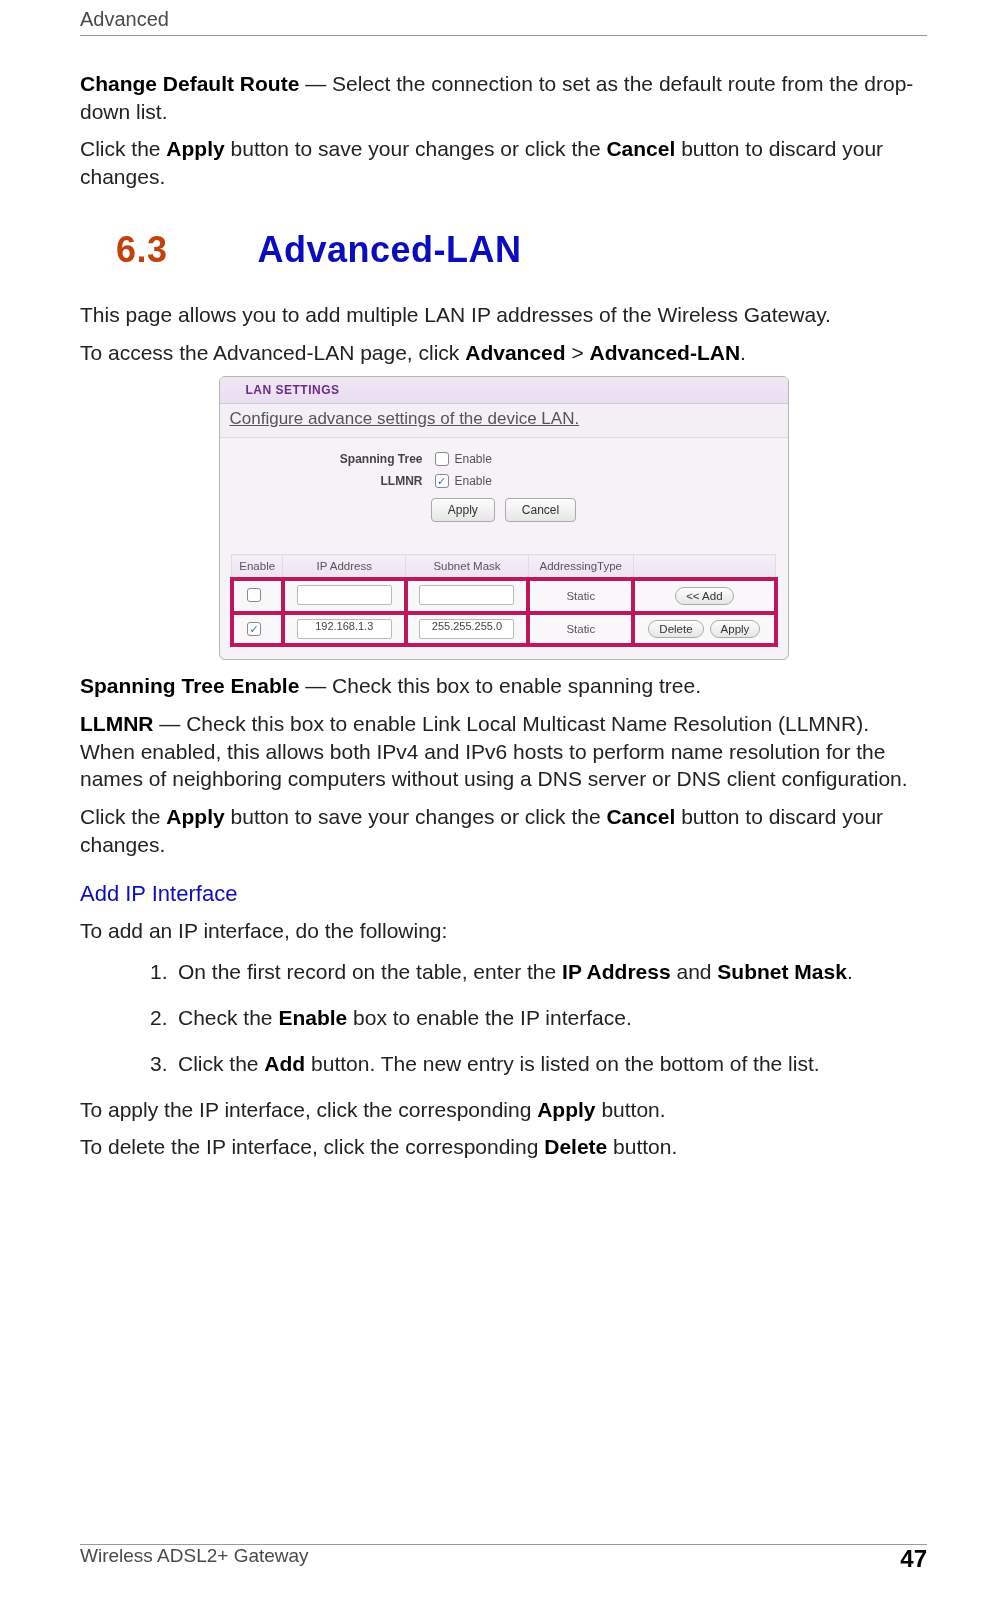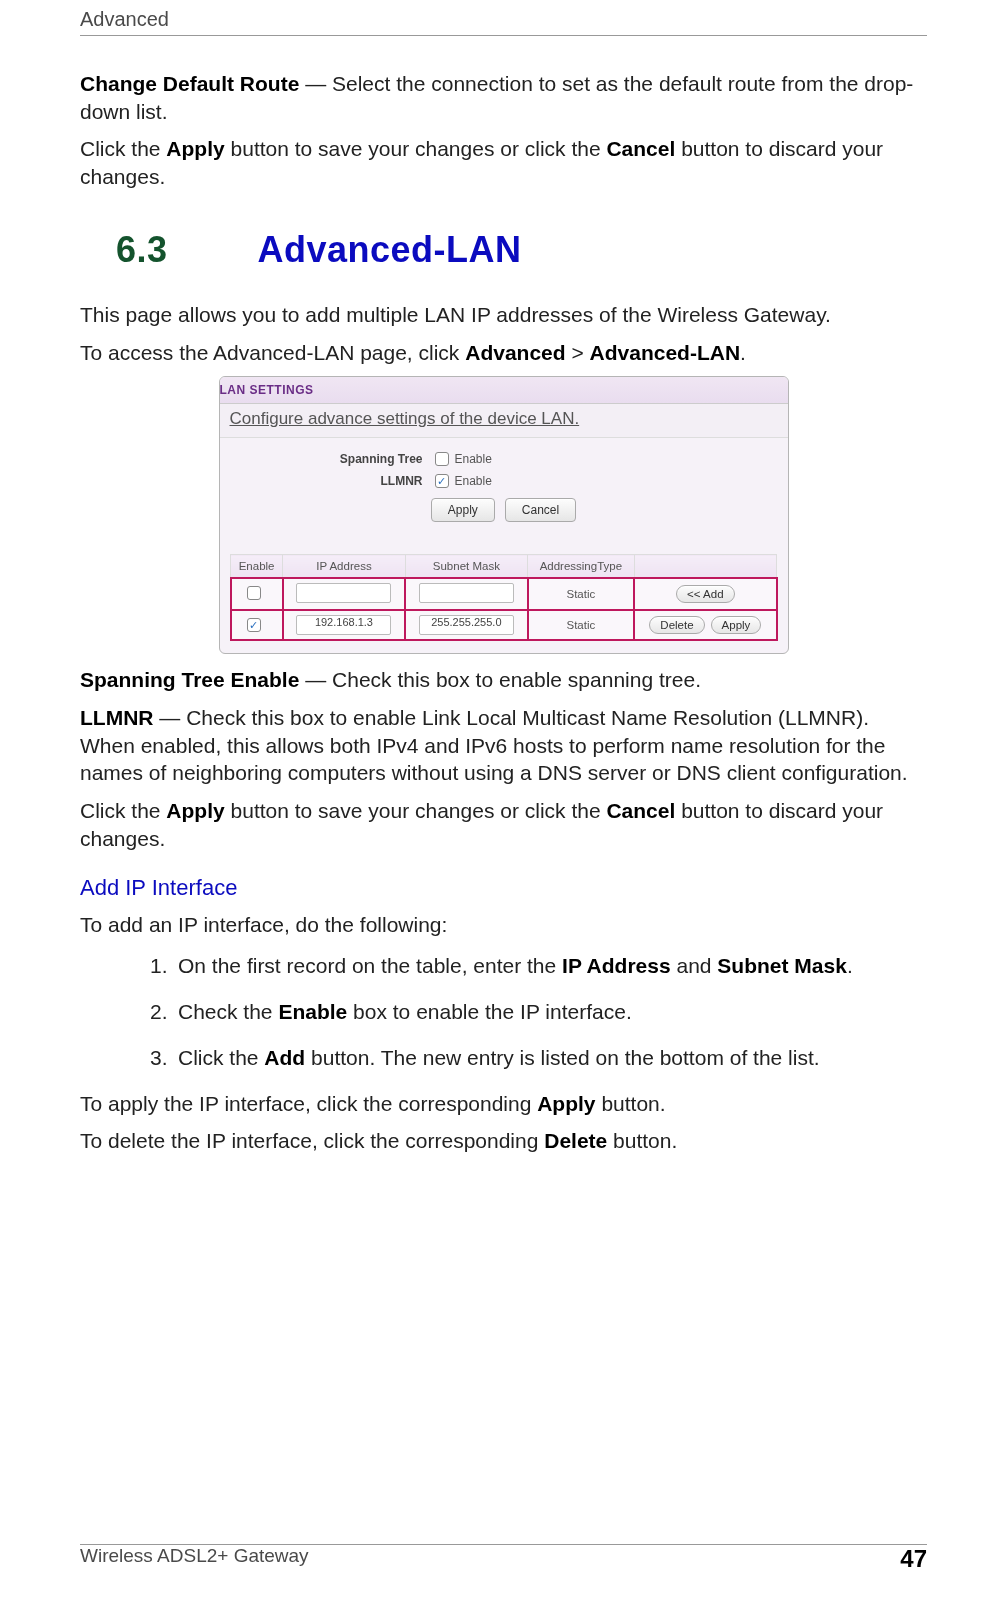--- a/index.html
+++ b/index.html
@@ -2,47 +2,47 @@
 <html><head>
 <meta charset="utf-8">
 <style>
   * { box-sizing: border-box; margin: 0; padding: 0; }
   html, body { width: 1007px; background: #fff; font-family: "Segoe UI", Tahoma, Verdana, sans-serif; color: #222; }
   .page { width: 1007px; height: 1597px; position: relative; padding: 0 80px; }
   .running-header { padding-top: 8px; font-size: 20px; color: #4a4a4a; border-bottom: 1px solid #999; padding-bottom: 4px; margin-bottom: 34px; }
   .para { font-size: 21px; line-height: 1.32; margin-bottom: 10px; }
   .bold { font-weight: 700; color: #000; }
   .h2-row { display: flex; align-items: baseline; gap: 90px; margin: 38px 0 30px 36px; }
-  .h2-num { font-family: Verdana, Geneva, sans-serif; font-size: 36px; font-weight: 900; color: #14532d; letter-spacing: 0.5px; }
+  .h2-num { font-family: Verdana, Geneva, sans-serif; font-size: 36px; font-weight: 900; color: #c2410c; letter-spacing: 0.5px; }
   .h2-title { font-family: Verdana, Geneva, sans-serif; font-size: 36px; font-weight: 900; color: #0b0bbf; letter-spacing: 0.5px; }
   .h3 { font-family: Verdana, Geneva, sans-serif; font-size: 22px; font-weight: 400; color: #0b0bbf; margin: 22px 0 10px 0; }
   .ol { margin: 14px 0 6px 70px; }
   .ol .li { font-size: 21px; line-height: 1.32; margin-bottom: 18px; display: flex; gap: 10px; }
   .li-num { min-width: 18px; }
   .footer { position: absolute; left: 80px; right: 80px; bottom: 24px; display: flex; justify-content: space-between; align-items: flex-start; border-top: 1px solid #999; }
   .footer-left { font-size: 19px; color: #4a4a4a; }
   .footer-right { font-size: 24px; font-weight: 700; color: #000; }
 
   
   .shot-wrap { display: flex; justify-content: center; margin: 8px 0 12px 0; }
   .shot { width: 570px; border: 1px solid #b5b5b5; border-radius: 6px; background: #f6f2f8; font-family: Tahoma, Verdana, sans-serif; color: #333; font-size: 12px; overflow: hidden; }
-  .panel-head { background: linear-gradient(#f0e6f3,#e9ddef); padding: 6px 0; font-size: 12px; font-weight: 700; color: #6a2d86; letter-spacing: 0.5px; border-bottom: 1px solid #ccc; }
+  .panel-head { background: linear-gradient(#f0e6f3,#e9ddef); padding: 6px 26px; font-size: 12px; font-weight: 700; color: #6a2d86; letter-spacing: 0.5px; border-bottom: 1px solid #ccc; }
   .panel-sub { background: #f3eff5; padding: 5px 10px 8px 10px; font-size: 17px; color: #555; border-bottom: 1px solid #ddd; text-decoration: underline; }
   .form-area { padding: 14px 10px 10px 10px; }
   .form-row { display: flex; align-items: center; margin-bottom: 8px; }
   .form-label { width: 205px; text-align: right; padding-right: 12px; font-size: 12px; font-weight: 700; color: #444; }
   .cb { width: 14px; height: 14px; border: 1px solid #888; border-radius: 3px; display: inline-flex; align-items: center; justify-content: center; background: #fff; margin-right: 6px; font-size: 11px; color: #2a6fbf; line-height: 1; }
   .cb.checked::after { content: "✓"; }
   .after-label { font-size: 12px; color: #555; }
   .btn-row { display: flex; justify-content: center; gap: 10px; margin: 10px 0 14px 0; }
   .btn { display: inline-block; padding: 4px 16px; font-size: 12px; color: #333; background: linear-gradient(#fdfdfd,#e6e6e6); border: 1px solid #aaa; border-radius: 4px; box-shadow: 0 1px 0 #fff inset; }
   .btn.sm { padding: 2px 10px; font-size: 11.5px; border-radius: 9px; }
   .table { width: 100%; border-collapse: collapse; }
   .table th { background: linear-gradient(#f5eef8,#eee3f2); font-size: 11.5px; font-weight: 400; color: #555; padding: 5px 4px; border: 1px solid #ddd; }
-  .table td { background: #faf7fb; font-size: 11.5px; color: #555; padding: 4px; border: 2px solid #be185d; text-align: center; vertical-align: middle; }
+  .table td { background: #faf7fb; font-size: 11.5px; color: #555; padding: 4px; border: 4px solid #be185d; text-align: center; vertical-align: middle; }
   .inp { width: 95px; height: 20px; border: 1px solid #bbb; border-radius: 2px; background: #fff; font-size: 11px; text-align: center; color: #444; display: inline-block; }
   .actions { display: flex; gap: 6px; justify-content: center; }
   .panel-body-pad { padding: 8px 10px 12px 10px; }
 </style>
 </head>
 <body>
 
 <div class="page">
   <div class="running-header">Advanced</div>
 

